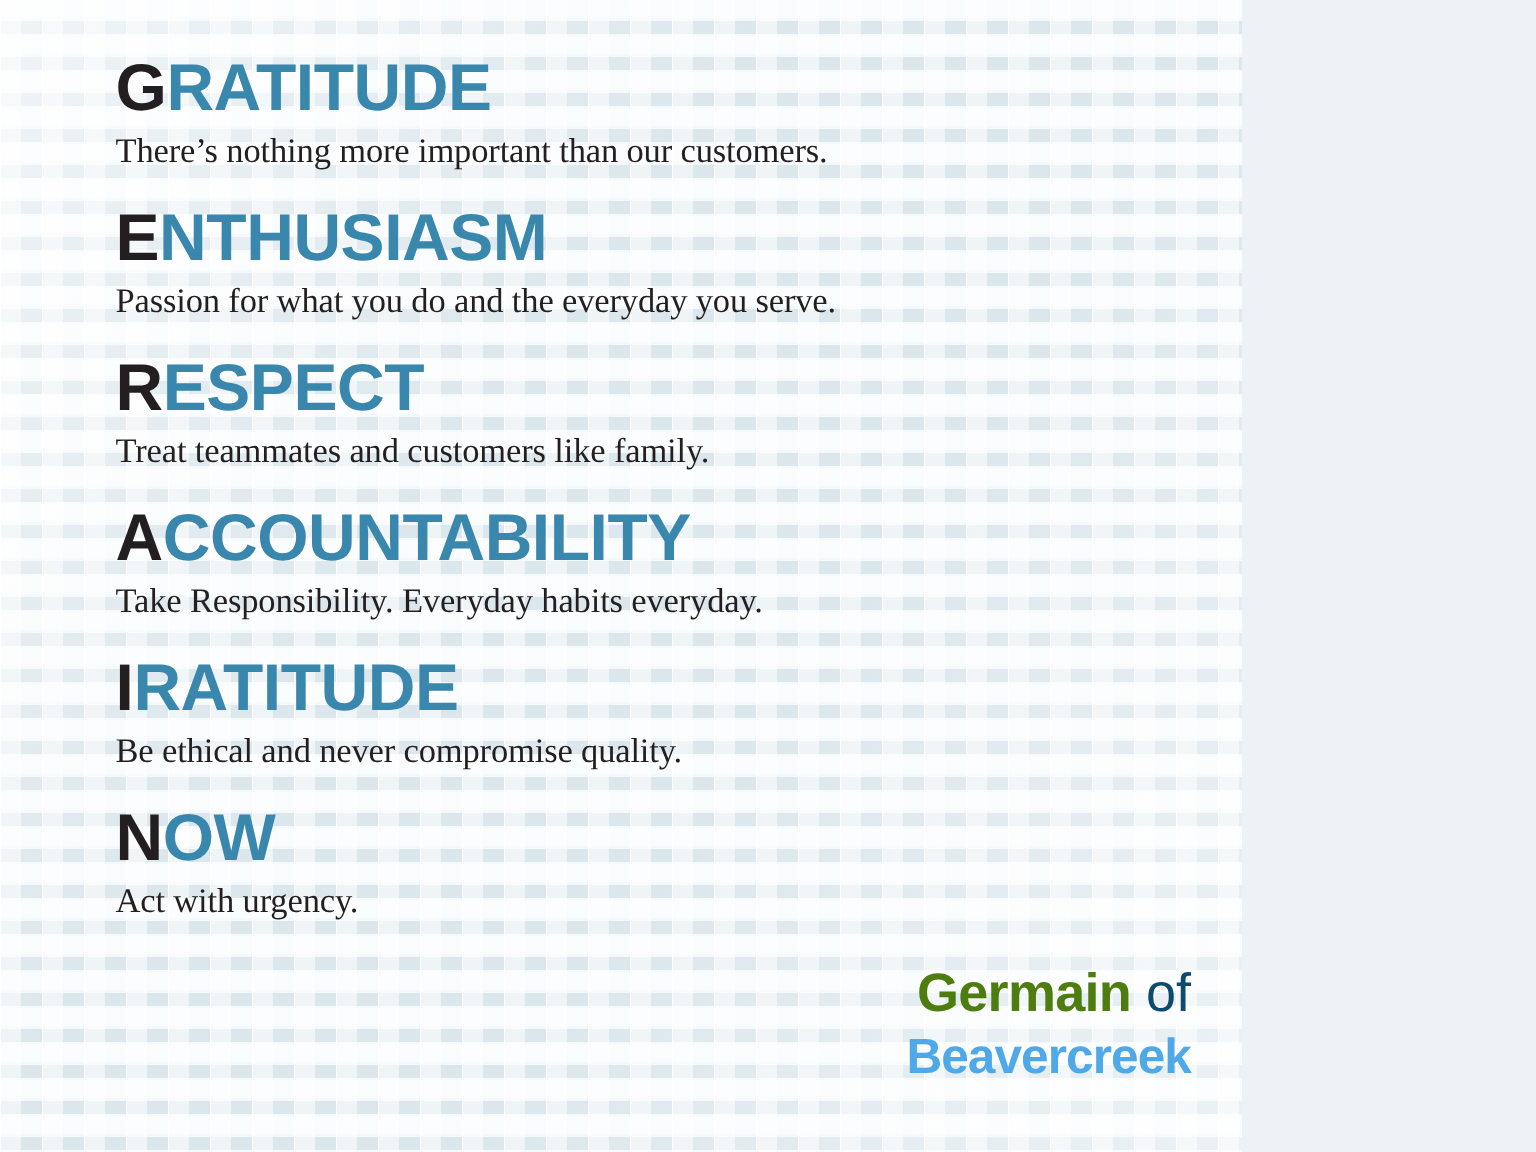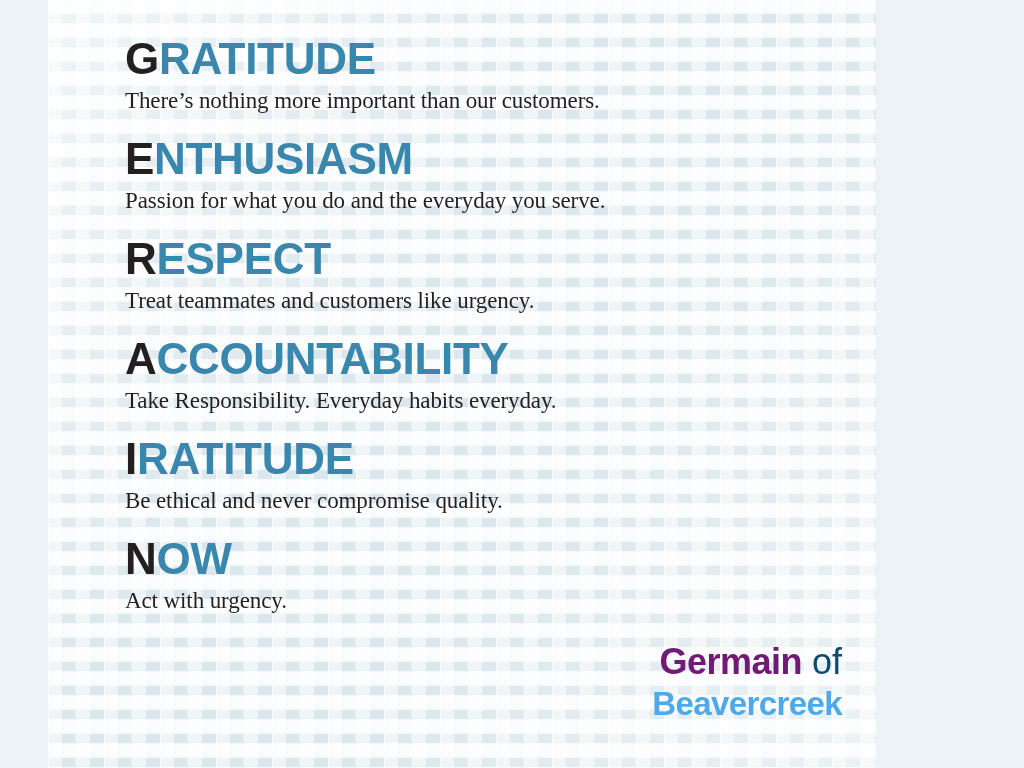--- a/index.html
+++ b/index.html
@@ -15,21 +15,20 @@
     background-color: #edf2f6;
   }
 
   
   #poster {
     position: relative;
     width: 828px;
     height: 768px;
     background-color: #edf2f6;
     overflow: hidden;
-    margin-left: 48px;
   }
 
   
   #bg-texture {
     position: absolute;
     inset: 0;
     background-color: #eef3f7;
     background-image:
       linear-gradient(90deg, rgba(255,255,255,0.85) 0 1px, rgba(0,0,0,0) 1px 100%),
       linear-gradient(0deg,  rgba(255,255,255,0.75) 0 1px, rgba(0,0,0,0) 1px 100%),
@@ -111,21 +110,21 @@
   }
   #logo-line1 {
     font-family: "Liberation Sans", sans-serif;
     font-size: 36px;
     line-height: 40px;
     color: #0d0d0d;
     white-space: nowrap;
   }
   #logo-brand {
     font-weight: 700;
-    color: #701a75;
+    color: #4d7c0f;
     letter-spacing: -0.5px;
   }
   #logo-of {
     font-weight: 400;
     color: #0c4a6e;
   }
   #logo-line2 {
     font-family: "Liberation Sans", sans-serif;
     font-weight: 700;
     font-size: 33px;
@@ -151,21 +150,21 @@
       <div class="value-desc">There’s nothing more important than our customers.</div>
     </div>
 
     <div class="value-block">
       <div class="value-heading"><span class="initial">E</span><span class="rest">NTHUSIASM</span></div>
       <div class="value-desc">Passion for what you do and the everyday you serve.</div>
     </div>
 
     <div class="value-block">
       <div class="value-heading"><span class="initial">R</span><span class="rest">ESPECT</span></div>
-      <div class="value-desc">Treat teammates and customers like urgency.</div>
+      <div class="value-desc">Treat teammates and customers like family.</div>
     </div>
 
 
     <div class="value-block">
       <div class="value-heading"><span class="initial">A</span><span class="rest">CCOUNTABILITY</span></div>
       <div class="value-desc">Take Responsibility. Everyday habits everyday.</div>
     </div>
 
     <div class="value-block">
       <div class="value-heading"><span class="initial">I</span><span class="rest">RATITUDE</span></div>

